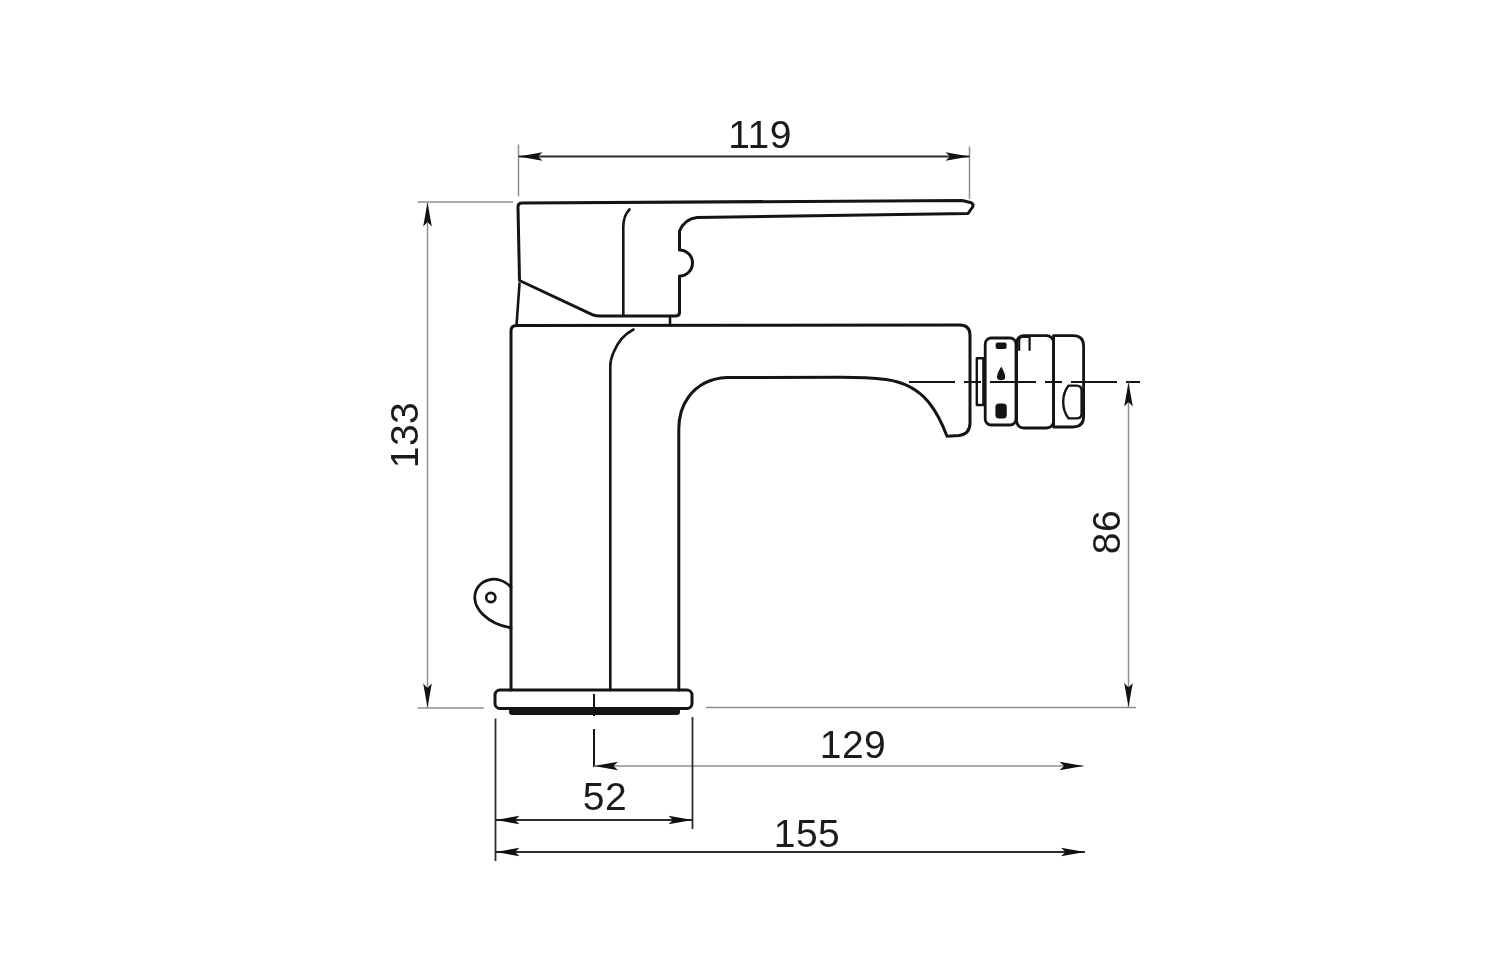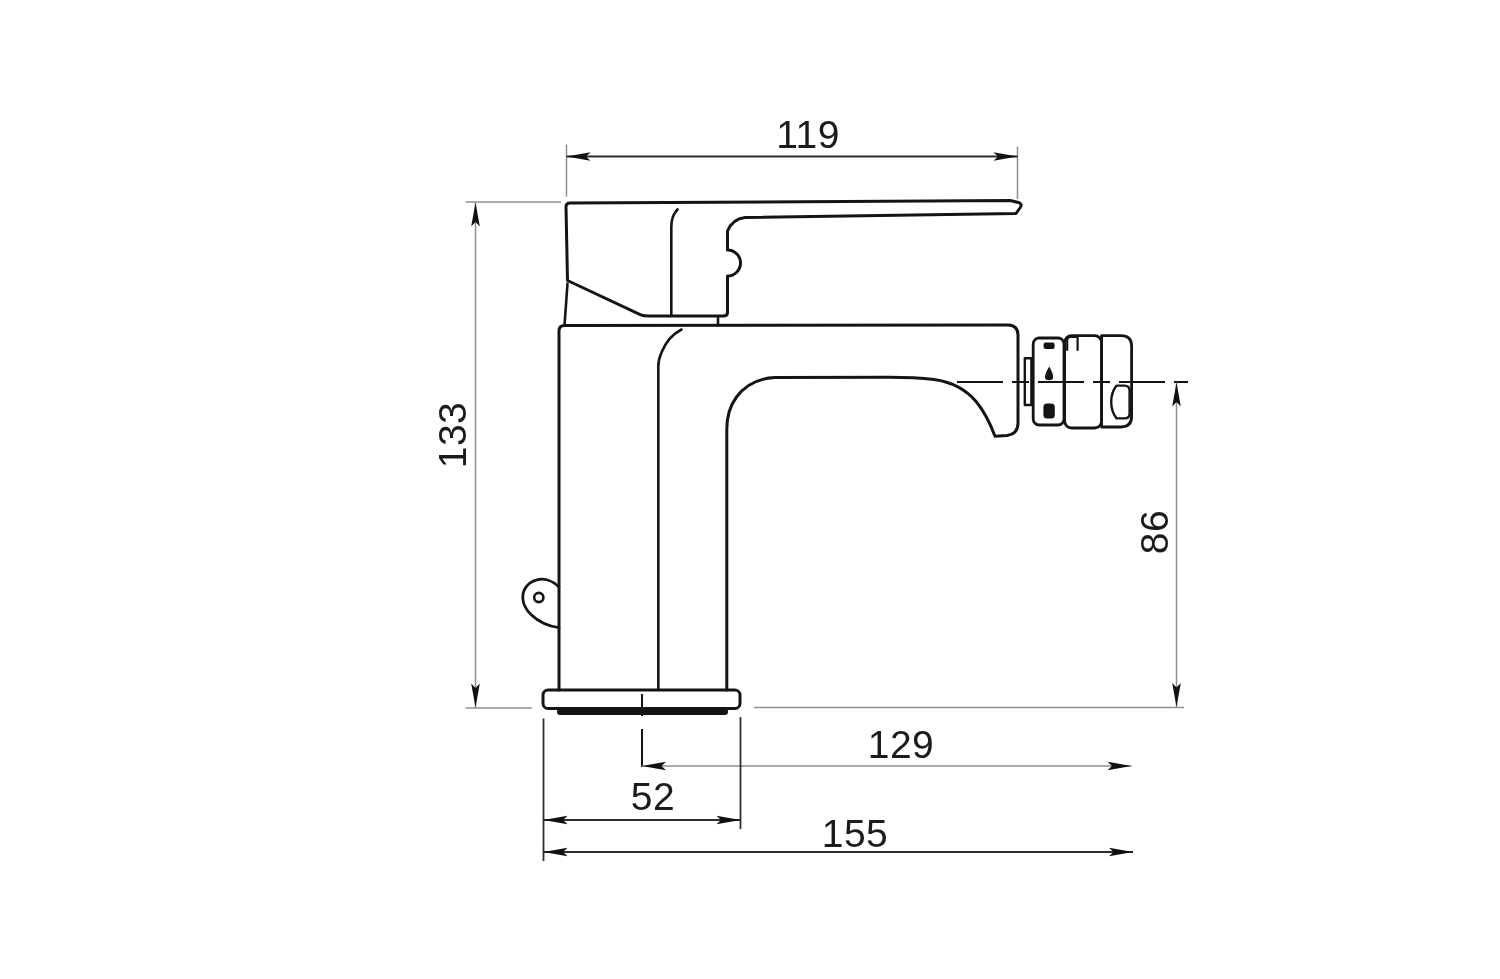--- a/index.html
+++ b/index.html
@@ -7,21 +7,20 @@
     padding: 0;
     background: #ffffff;
   }
   .canvas {
     position: relative;
     width: 1224px;
     height: 979px;
     background: #ffffff;
     overflow: hidden;
     font-family: "Liberation Sans", sans-serif;
-    padding-left: 48px;
   }
   svg { display: block; }
   text.dim-label {
     font-family: "Liberation Sans", sans-serif;
     font-size: 39px;
     fill: #1b1b1b;
     letter-spacing: 0.5px;
   }
 </style>
 </head>

